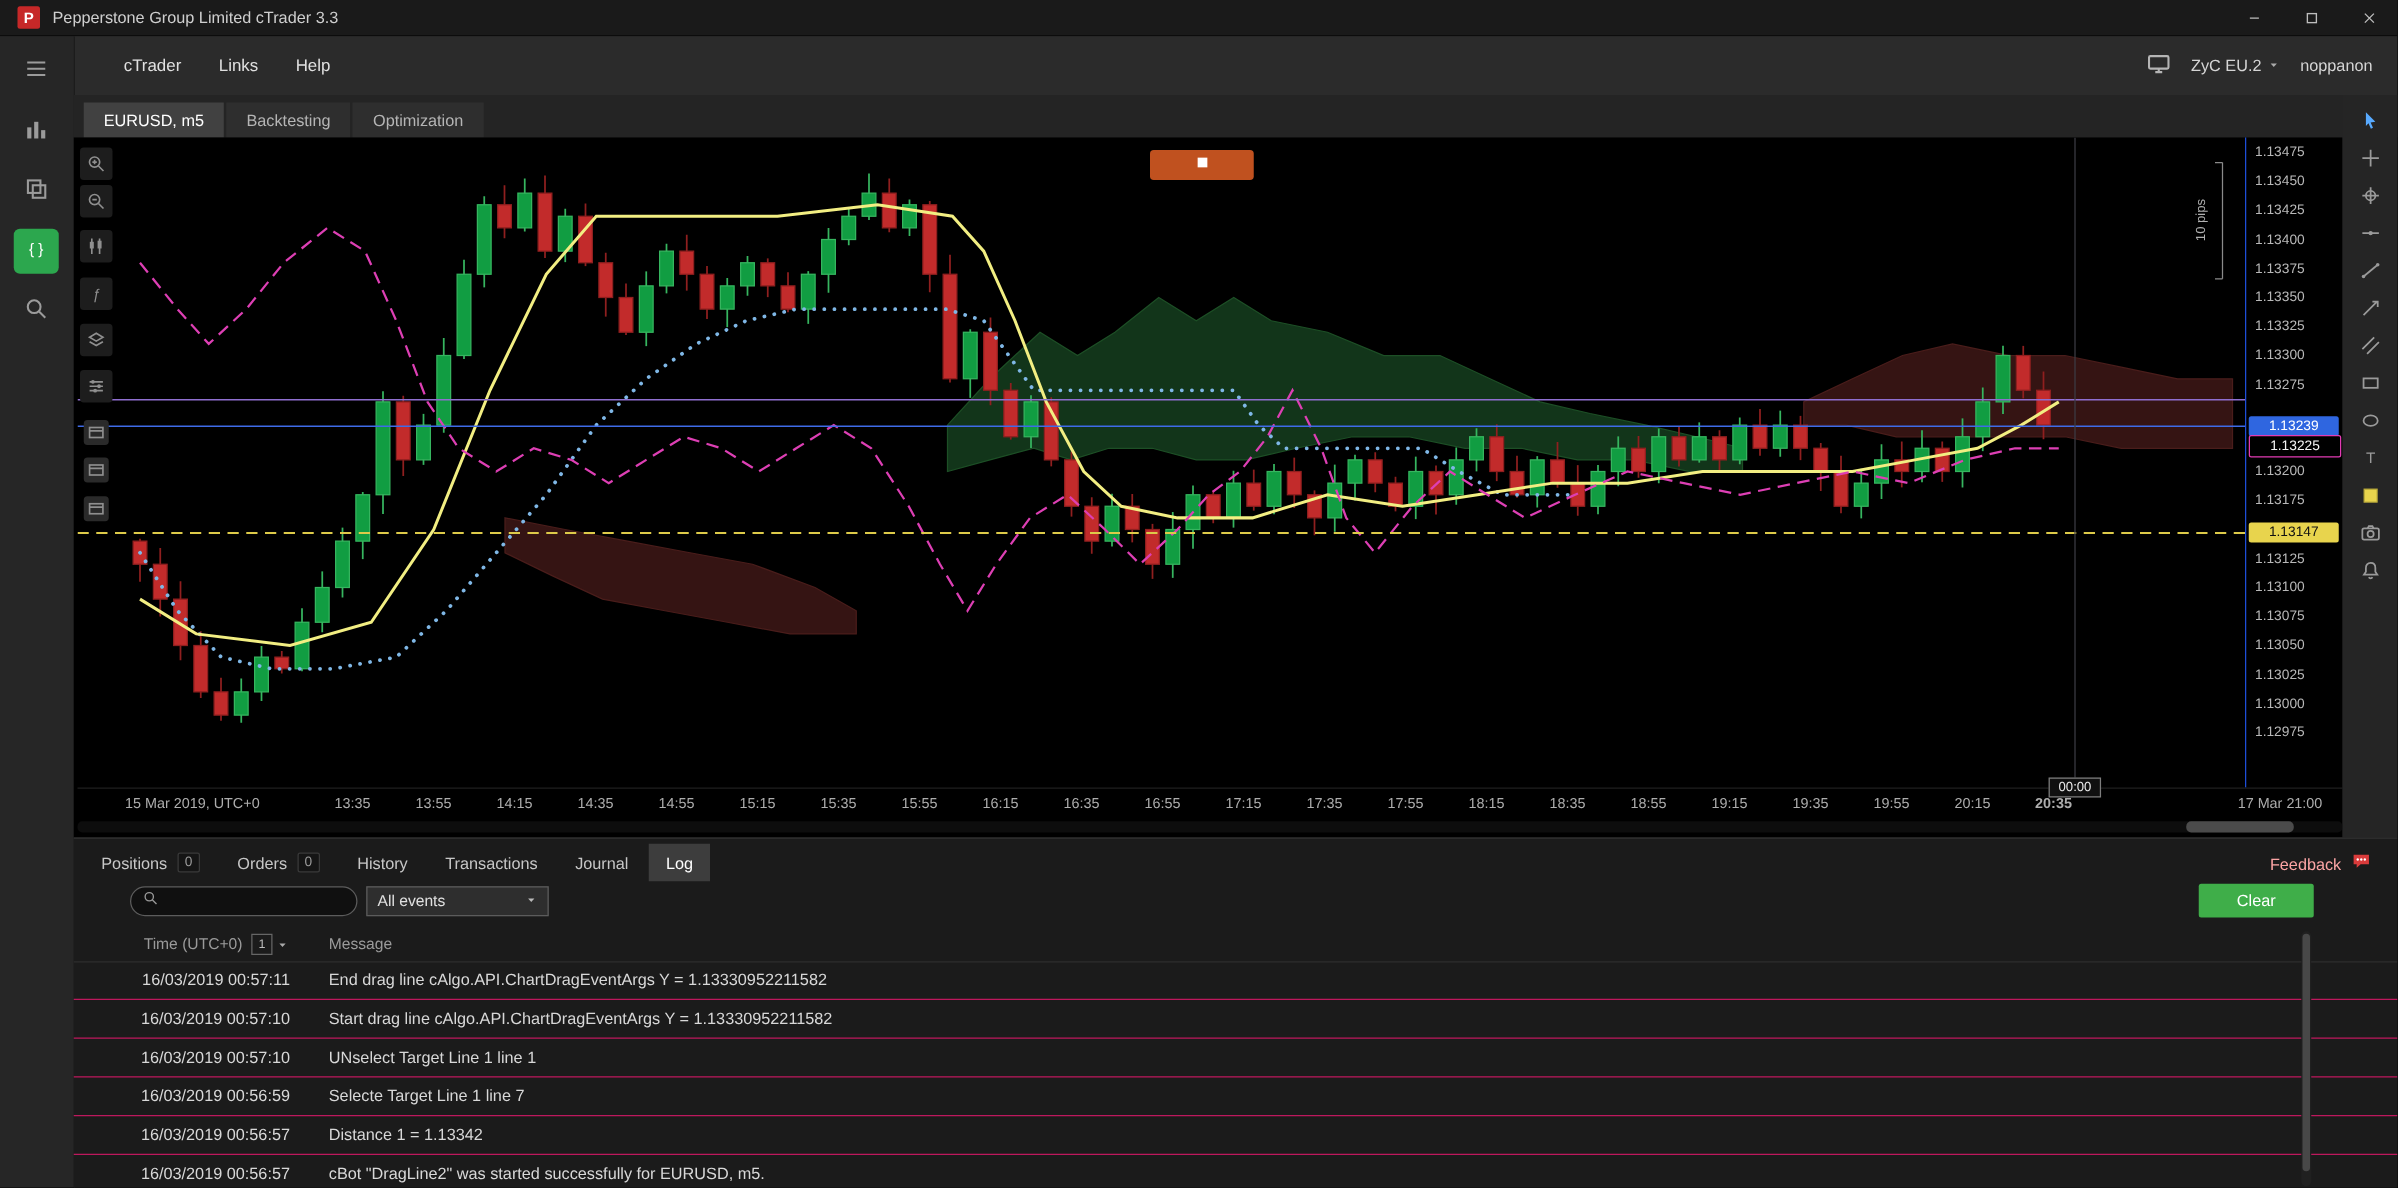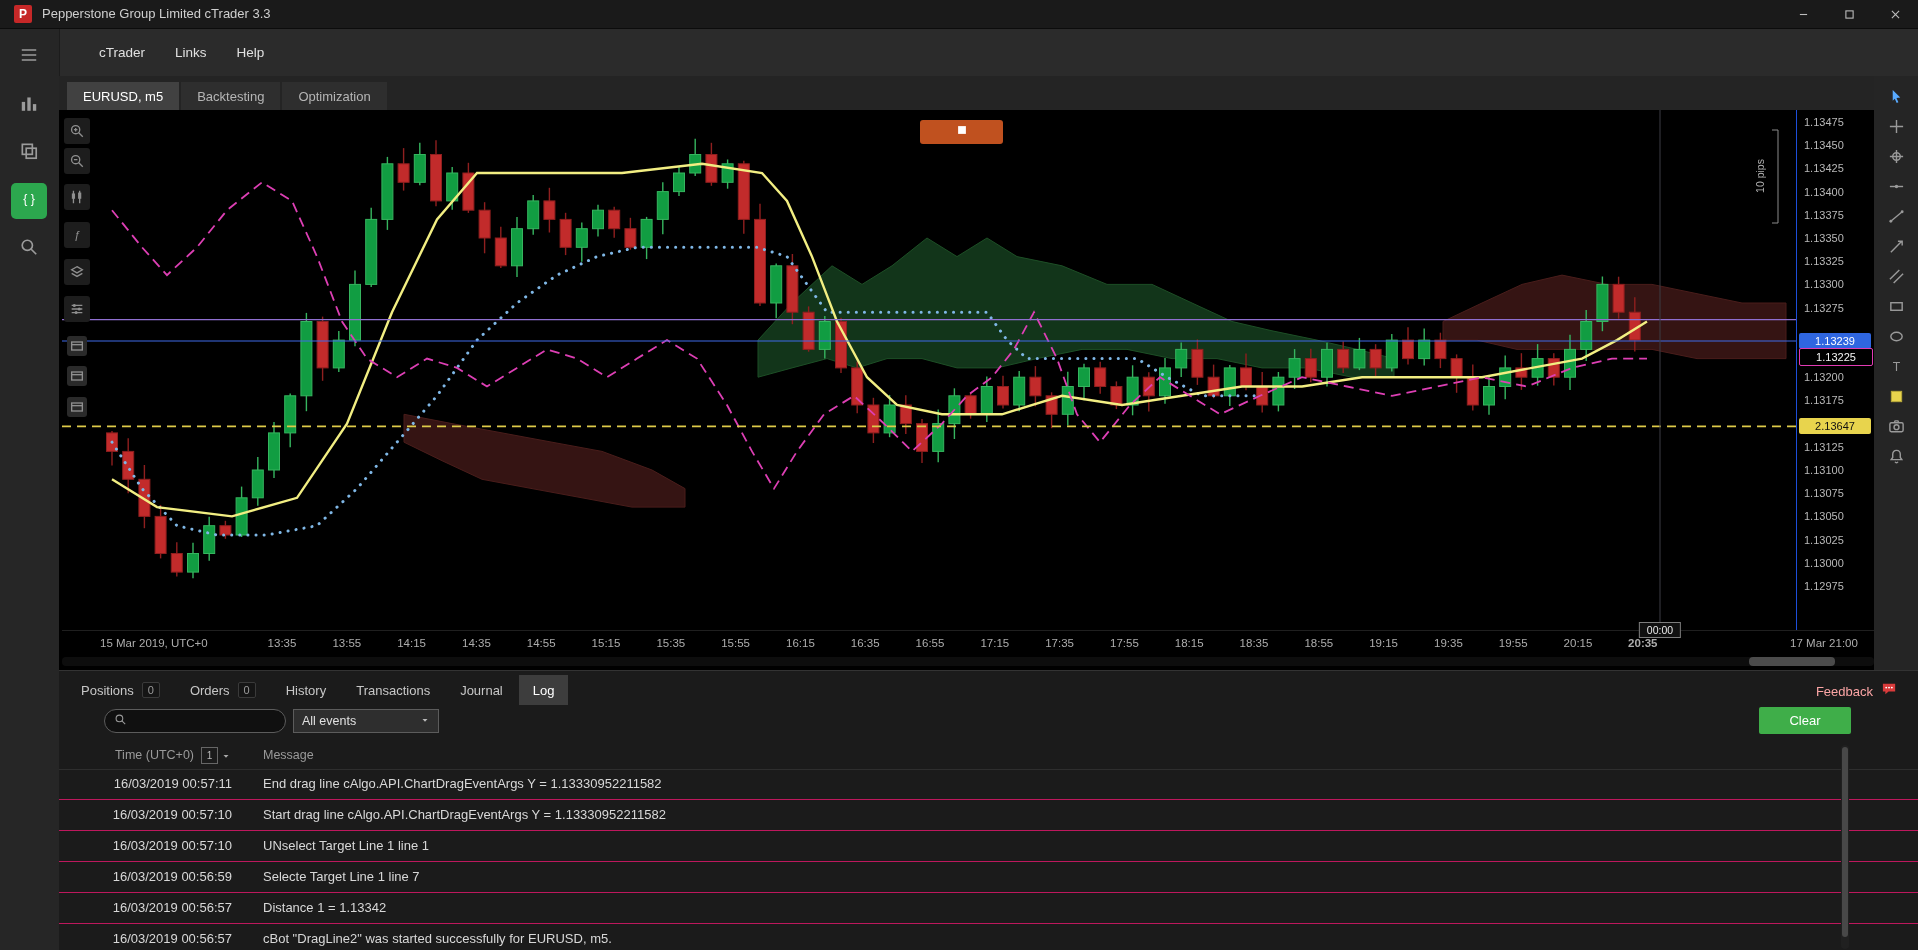--- a/index.html
+++ b/index.html
@@ -114,20 +114,33 @@
       </div>
     </div>
 </div>
 
 <div class="menubar">
   <div id="menu-items">
       <div class="menuitem">cTrader</div>
       <div class="menuitem">Links</div>
       <div class="menuitem">Help</div>
     </div>
+  <div class="menubar-right">
+    <span class="icn"><svg viewBox="0 0 18 18">
+          <rect x="2" y="3.5" width="14" height="9" rx="1" stroke="currentColor" fill="none" stroke-width="1.5"></rect>
+          <path d="M6.5 15h5M9 12.5V15" stroke="currentColor" fill="none" stroke-width="1.5"></path>
+        </svg></span>
+    <span class="account">
+      <span>ZyC EU.2</span>
+      <span class="caret"><svg viewBox="0 0 18 18">
+            <path d="M4.5 7l4.5 5 4.5-5z" fill="currentColor"></path>
+          </svg></span>
+    </span>
+    <span>noppanon</span>
+  </div>
 </div>
 
 <div class="rail" id="rail">
     <div class="railbtn" style="top: 10px;">
       <span><svg viewBox="0 0 18 18">
           <path d="M2.5 4.5h13M2.5 9h13M2.5 13.5h13" stroke="currentColor" fill="none" stroke-width="1.5"></path>
         </svg></span>
     </div>
     <div class="railbtn" style="top: 58px;">
       <span><svg viewBox="0 0 18 18">
@@ -444,21 +457,21 @@
       <div class="ptick" style="top: 284.4px;">1.13175</div>
       <div class="ptick" style="top: 330.8px;">1.13125</div>
       <div class="ptick" style="top: 354px;">1.13100</div>
       <div class="ptick" style="top: 377.2px;">1.13075</div>
       <div class="ptick" style="top: 400.4px;">1.13050</div>
       <div class="ptick" style="top: 423.6px;">1.13025</div>
       <div class="ptick" style="top: 446.8px;">1.13000</div>
       <div class="ptick" style="top: 470px;">1.12975</div>
       <div class="pbadge blue" style="top: 223px;">1.13239</div>
       <div class="pbadge magenta" style="top: 238px;">1.13225</div>
-      <div class="pbadge yellow" style="top: 308.4px;">2.13647</div>
+      <div class="pbadge yellow" style="top: 308.4px;">1.13147</div>
     </div>
   <div id="time-axis">
       <div class="tdate">15 Mar 2019, UTC+0</div>
       <div class="ttick" style="left: 220px;">13:35</div>
       <div class="ttick" style="left: 284.8px;">13:55</div>
       <div class="ttick" style="left: 349.6px;">14:15</div>
       <div class="ttick" style="left: 414.4px;">14:35</div>
       <div class="ttick" style="left: 479.2px;">14:55</div>
       <div class="ttick" style="left: 544px;">15:15</div>
       <div class="ttick" style="left: 608.8px;">15:35</div>

